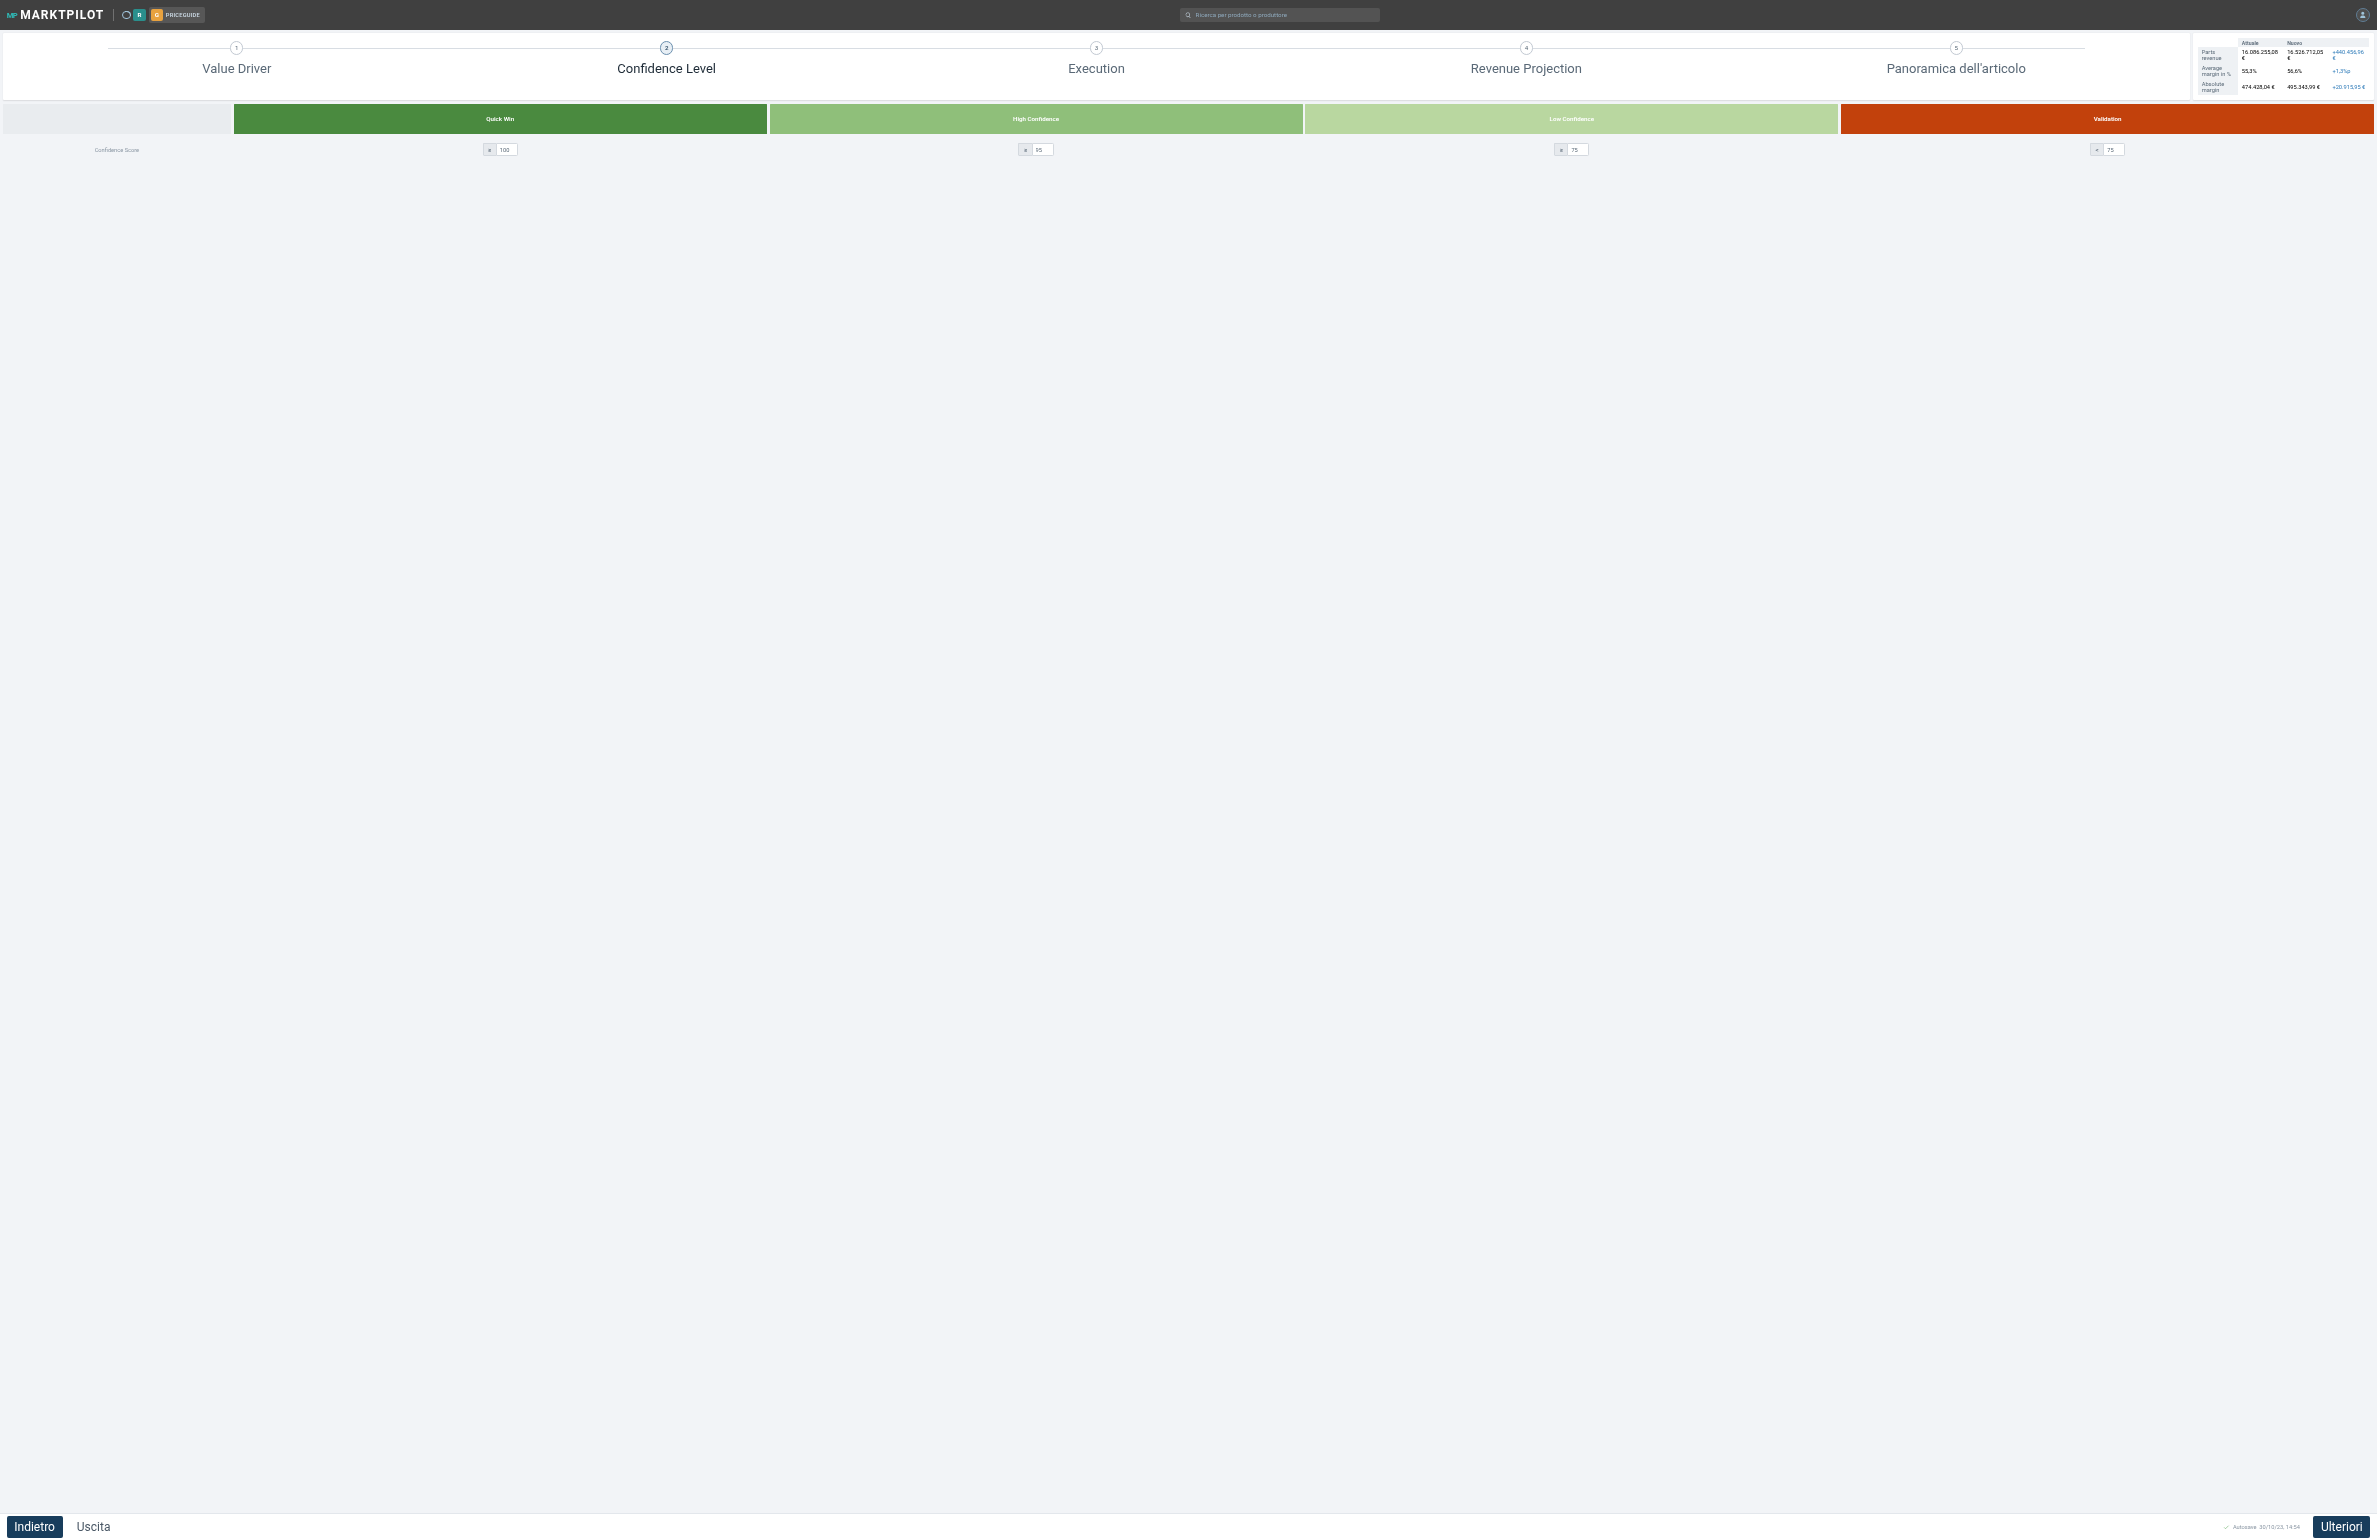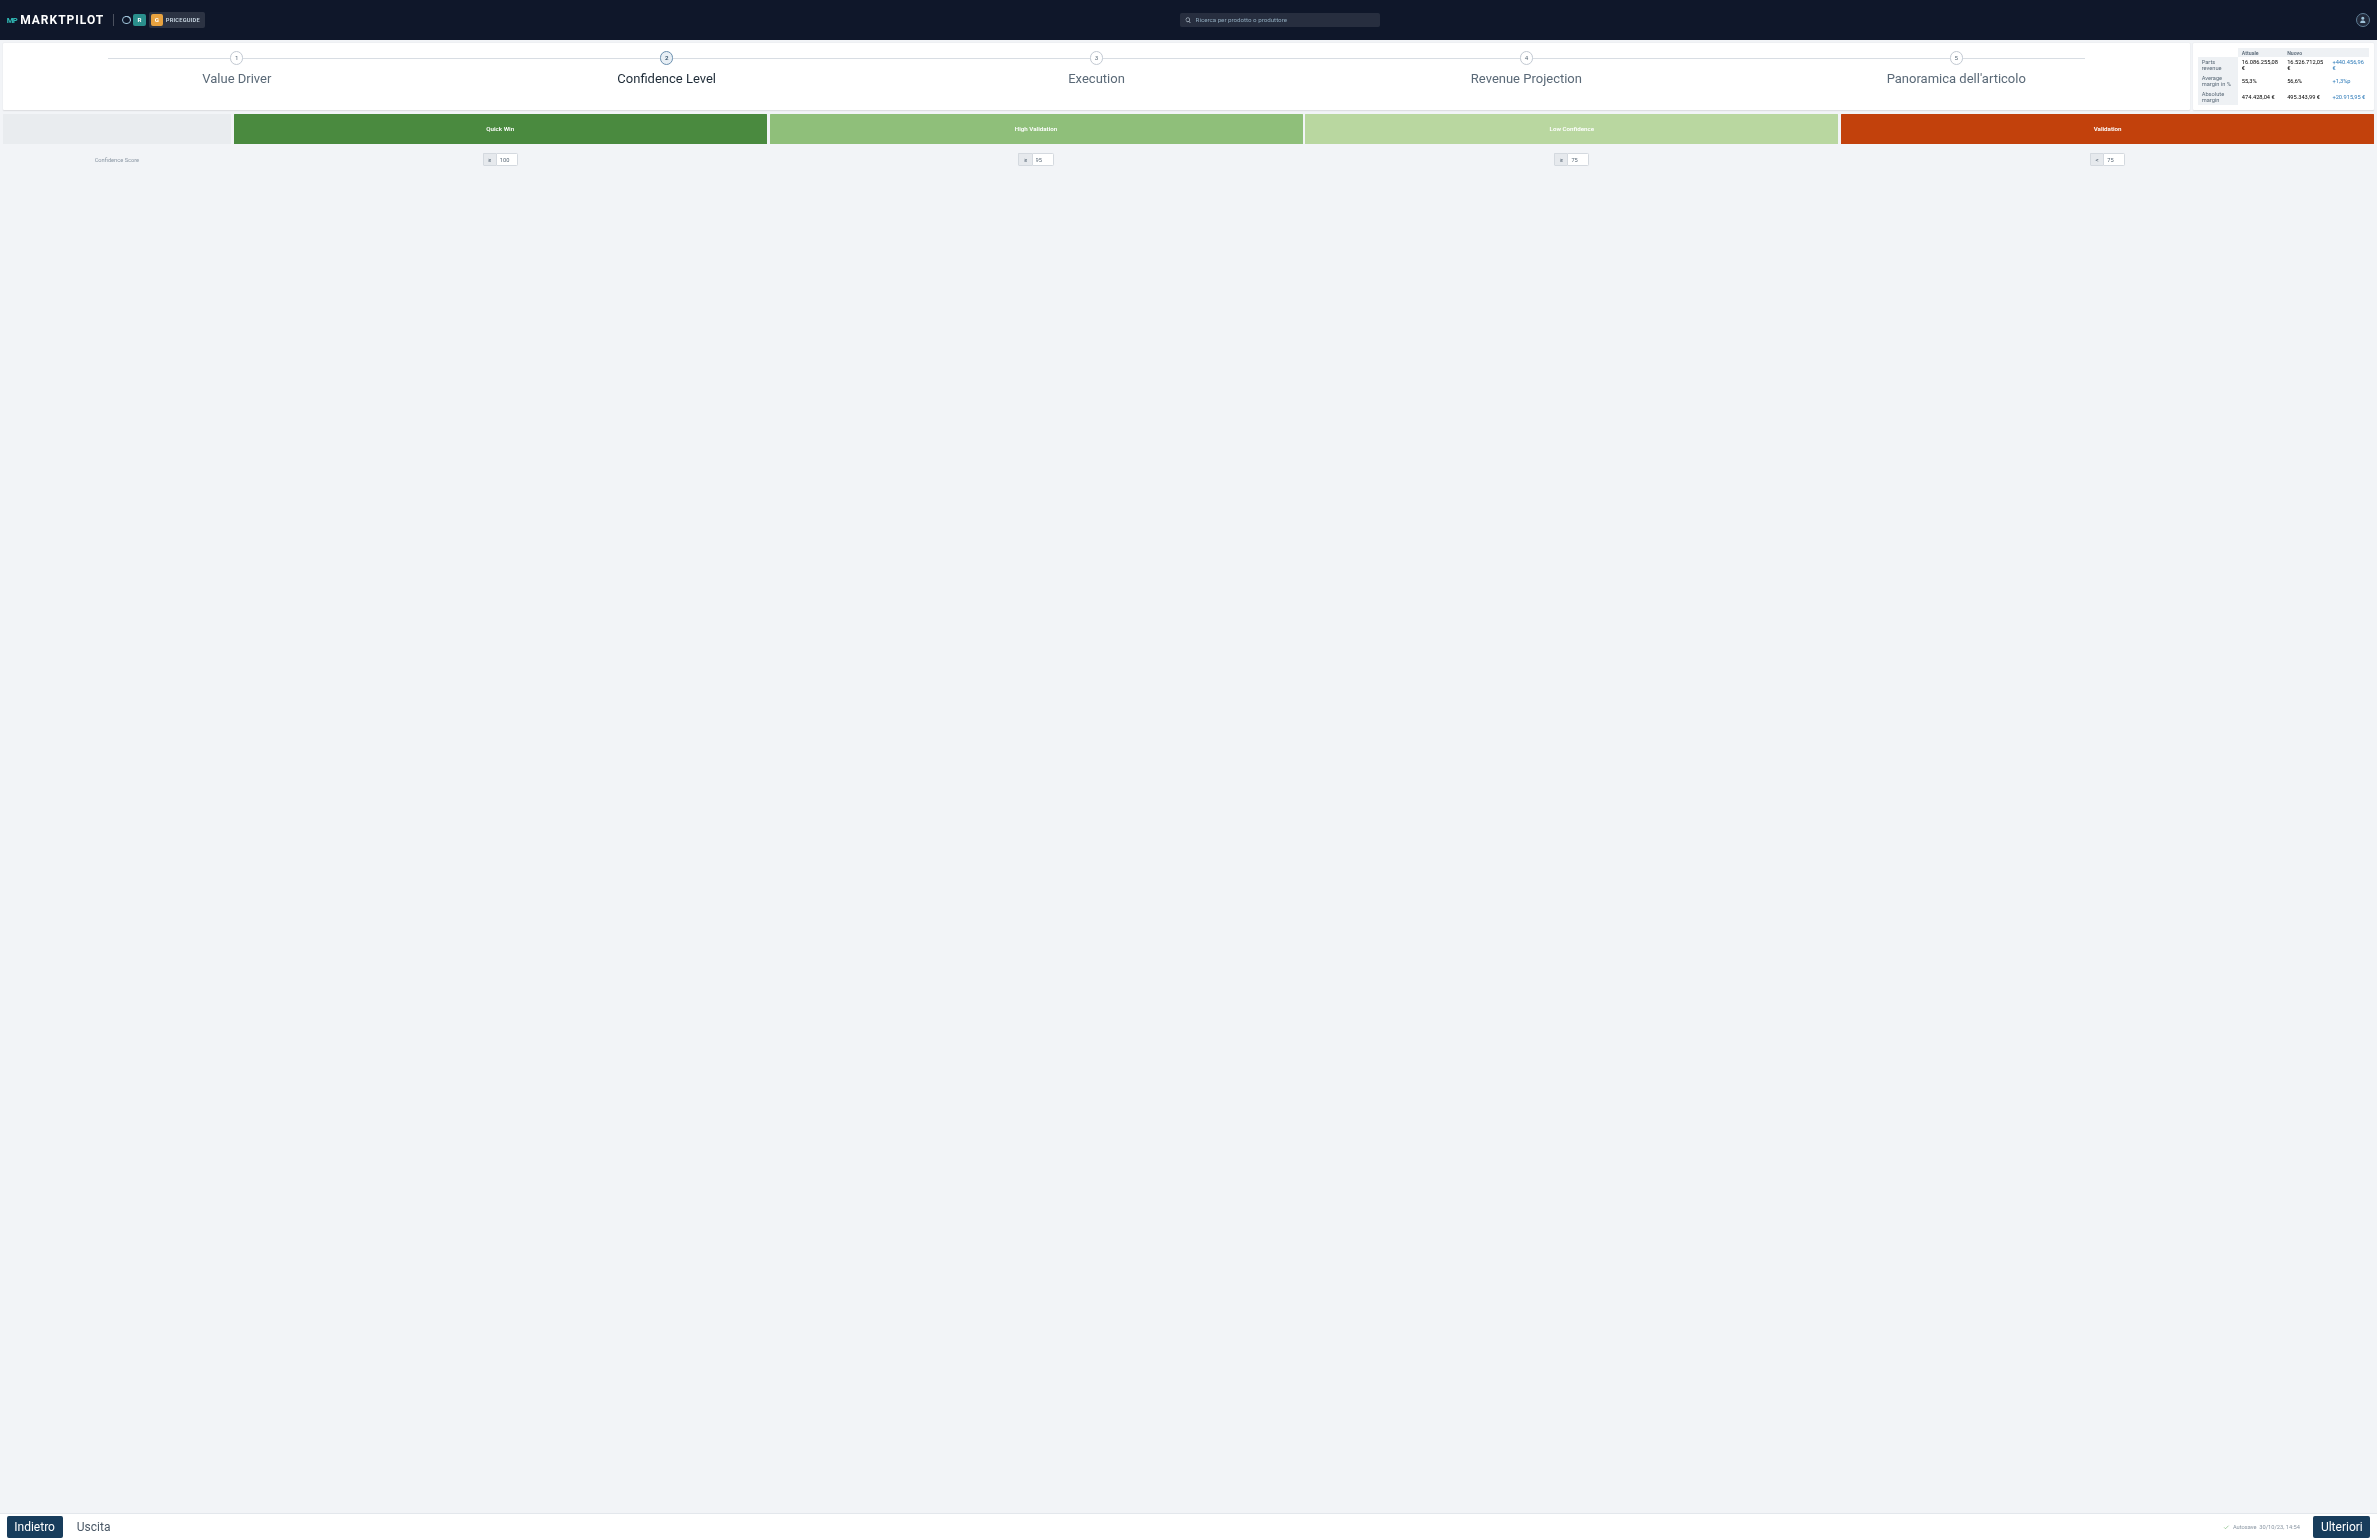--- a/index.html
+++ b/index.html
@@ -1,20 +1,20 @@
 <!DOCTYPE html>
 <html style="font-size:7.6px"><head>
 <meta charset="utf-8">
 <style>
 * { margin: 0; padding: 0; box-sizing: border-box; font-family: -apple-system, BlinkMacSystemFont, "Segoe UI", Roboto, sans-serif; }
 html, body { height: 100%; }
 body { background: #f2f4f7; display: flex; flex-direction: column; }
 
 
-.topbar { background: #0f172a; height: 40px; display: flex; align-items: center; padding: 0 6.7px; gap: 5.7px; }
+.topbar { background: #404040; height: 30px; display: flex; align-items: center; padding: 0 6.7px; gap: 5.7px; }
 .logo-wrap { display: flex; align-items: center; gap: 2.9px; }
 .logo-mp { color: #2fb6b2; font-weight: 800; font-size: 7.6px; letter-spacing: -0.5px; }
 .logo-text { color: #fff; font-weight: 700; letter-spacing: 1px; font-size: 12px; }
 .vdiv { width: 0.5px; height: 12.4px; background: rgba(255,255,255,.25); margin: 0 2.9px; }
 .tool-icons { display: flex; gap: 2.9px; align-items: center; }
 .pie-icon { width: 8.6px; height: 8.6px; border: 1px solid #9fc3d9; border-radius: 50%; position: relative; }
 .pie-icon::after { content:""; position:absolute; width:4.3px; height:4.3px; border-top:1px solid #9fc3d9; border-right:1px solid #9fc3d9; right:-1px; top:-1px; border-top-right-radius:4.3px; transform-origin:bottom left; }
 .tool-square { width: 12.4px; height: 12.4px; border-radius: 1.9px; display:flex; align-items:center; justify-content:center; font-weight:700; font-size:6.2px; }
 .sq-r { background:#2a8f8c; color:#fff; }
 .priceguide { display:flex; align-items:center; gap:2.9px; background:rgba(255,255,255,.12); padding:1.9px 4.8px 1.9px 1.9px; border-radius:1.9px; }
@@ -164,21 +164,21 @@
           <td class="delta">+20.915,95 €</td>
         </tr>
       </tbody>
         </table>
     </div>
   </div>
 
   <div class="conf-grid">
     <div class="conf-head head-empty"></div>
     <div class="conf-head head-qw">Quick Win</div>
-    <div class="conf-head head-hc">High Validation</div>
+    <div class="conf-head head-hc">High Confidence</div>
     <div class="conf-head head-lc">Low Confidence</div>
     <div class="conf-head head-val">Validation</div>
 
     <div class="conf-row-label">Confidence Score</div>
     <div class="conf-cell">
       <div class="op-input">
         <div class="op">≥</div>
         <input class="op-val" value="100" style="">
       </div>
     </div>

